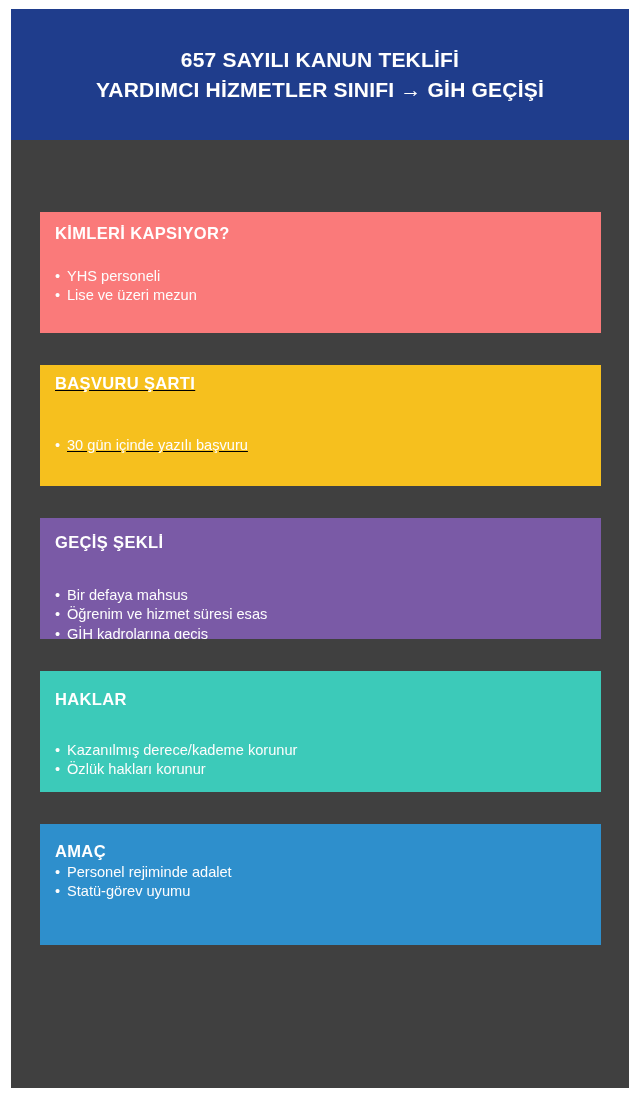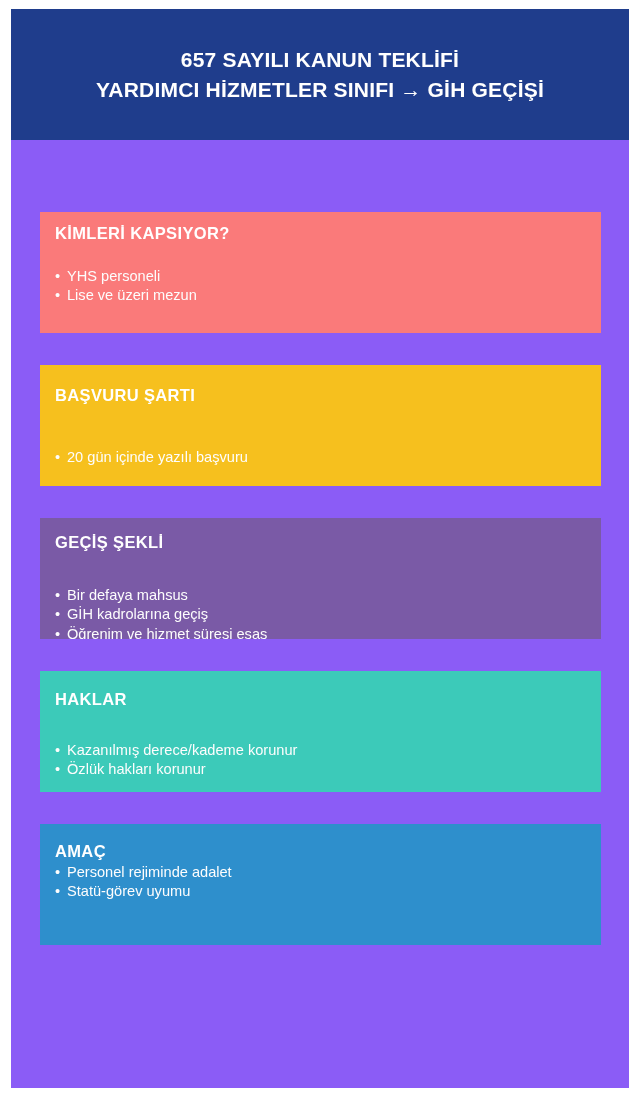--- a/index.html
+++ b/index.html
@@ -113,32 +113,32 @@
 
   
   .card-kapsam  { background: #fa7a7a; }
   .card-basvuru { background: #f6c01e; }
   .card-gecis   { background: #7a5aa6; }
   .card-haklar  { background: #3ccab9; }
   .card-amac    { background: #2e8fcc; }
 
   
   .card-kapsam  { padding-top: 11px; }
-  .card-basvuru { padding-top: 20px; }
+  .card-basvuru { padding-top: 8px; text-decoration: underline; }
   .card-gecis   { padding-top: 14px; gap: 32px; }
   .card-haklar  { padding-top: 18px; }
   .card-amac    { padding-top: 17px; }
 
   .card-basvuru .card-bullets { margin-top: 42px; }
   .card-haklar  .card-bullets { margin-top: 31px; }
 </style>
 </head>
 <body>
 
-<div class="poster" style="background: #8b5cf6;">
+<div class="poster" style="background: #404040;">
 
   <div class="header-banner" style="background: rgb(31, 61, 140);">
     <h1 class="header-title">
       <span class="line line-1">657 SAYILI KANUN TEKLİFİ</span>
       <span class="line line-2">YARDIMCI HİZMETLER SINIFI → GİH GEÇİŞİ</span>
     </h1>
   </div>
 
   <div class="cards">
 
@@ -146,30 +146,30 @@
       <h2 class="card-title">KİMLERİ KAPSIYOR?</h2>
       <ul class="card-bullets">
         <li class="card-bullet"><span class="bullet-dot">•</span><span>YHS personeli</span></li>
         <li class="card-bullet"><span class="bullet-dot">•</span><span>Lise ve üzeri mezun</span></li>
       </ul>
     </section>
 
     <section class="card card-basvuru align-top" style="background: rgb(246, 192, 30);">
       <h2 class="card-title">BAŞVURU ŞARTI</h2>
       <ul class="card-bullets">
-        <li class="card-bullet"><span class="bullet-dot">•</span><span>20 gün içinde yazılı başvuru</span></li>
+        <li class="card-bullet"><span class="bullet-dot">•</span><span>30 gün içinde yazılı başvuru</span></li>
       </ul>
     </section>
 
     <section class="card card-gecis align-top gap-sm" style="background: rgb(122, 90, 166);">
       <h2 class="card-title">GEÇİŞ ŞEKLİ</h2>
       <ul class="card-bullets">
         <li class="card-bullet"><span class="bullet-dot">•</span><span>Bir defaya mahsus</span></li>
+        <li class="card-bullet"><span class="bullet-dot">•</span><span>Öğrenim ve hizmet süresi esas</span></li>
         <li class="card-bullet"><span class="bullet-dot">•</span><span>GİH kadrolarına geçiş</span></li>
-        <li class="card-bullet"><span class="bullet-dot">•</span><span>Öğrenim ve hizmet süresi esas</span></li>
       </ul>
     </section>
 
     <section class="card card-haklar align-top" style="background: rgb(60, 202, 185);">
       <h2 class="card-title">HAKLAR</h2>
       <ul class="card-bullets">
         <li class="card-bullet"><span class="bullet-dot">•</span><span>Kazanılmış derece/kademe korunur</span></li>
         <li class="card-bullet"><span class="bullet-dot">•</span><span>Özlük hakları korunur</span></li>
       </ul>
     </section>

